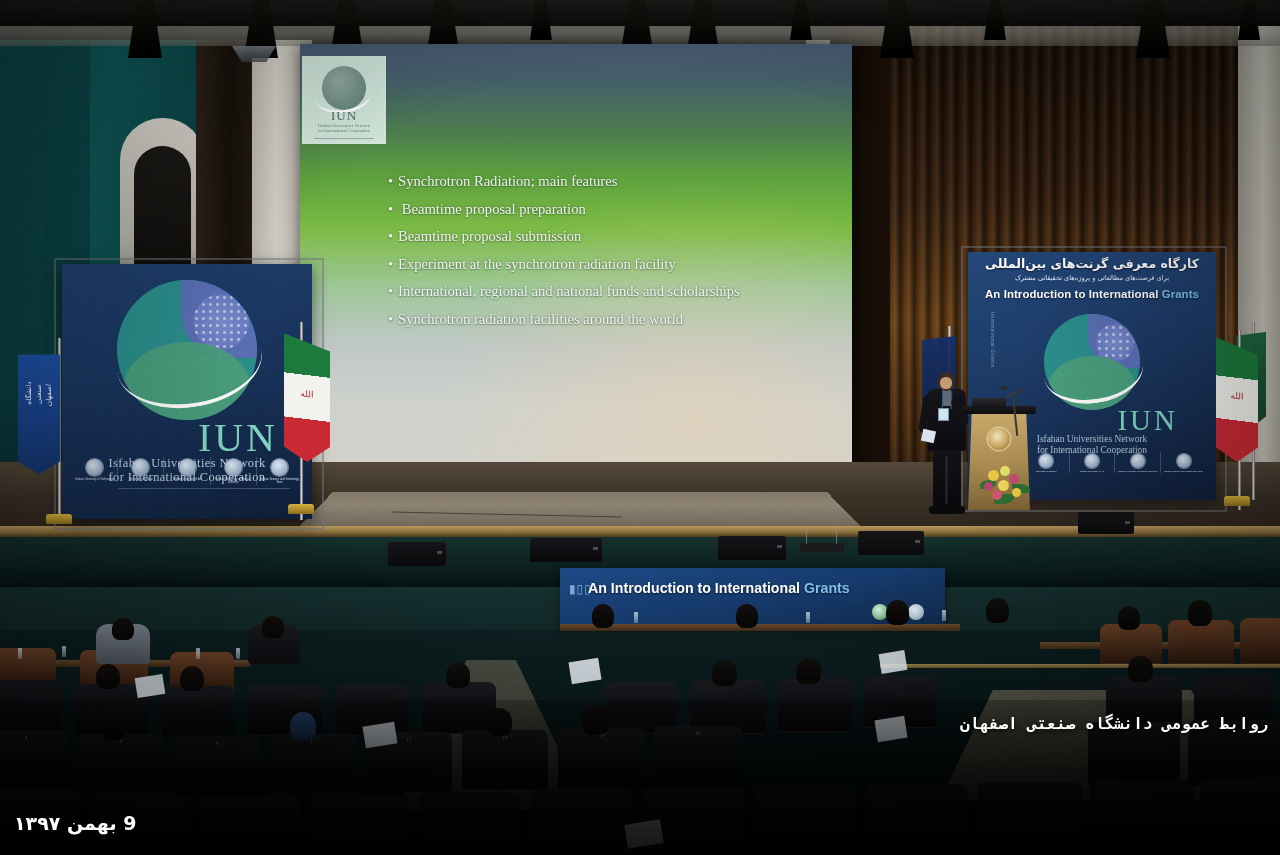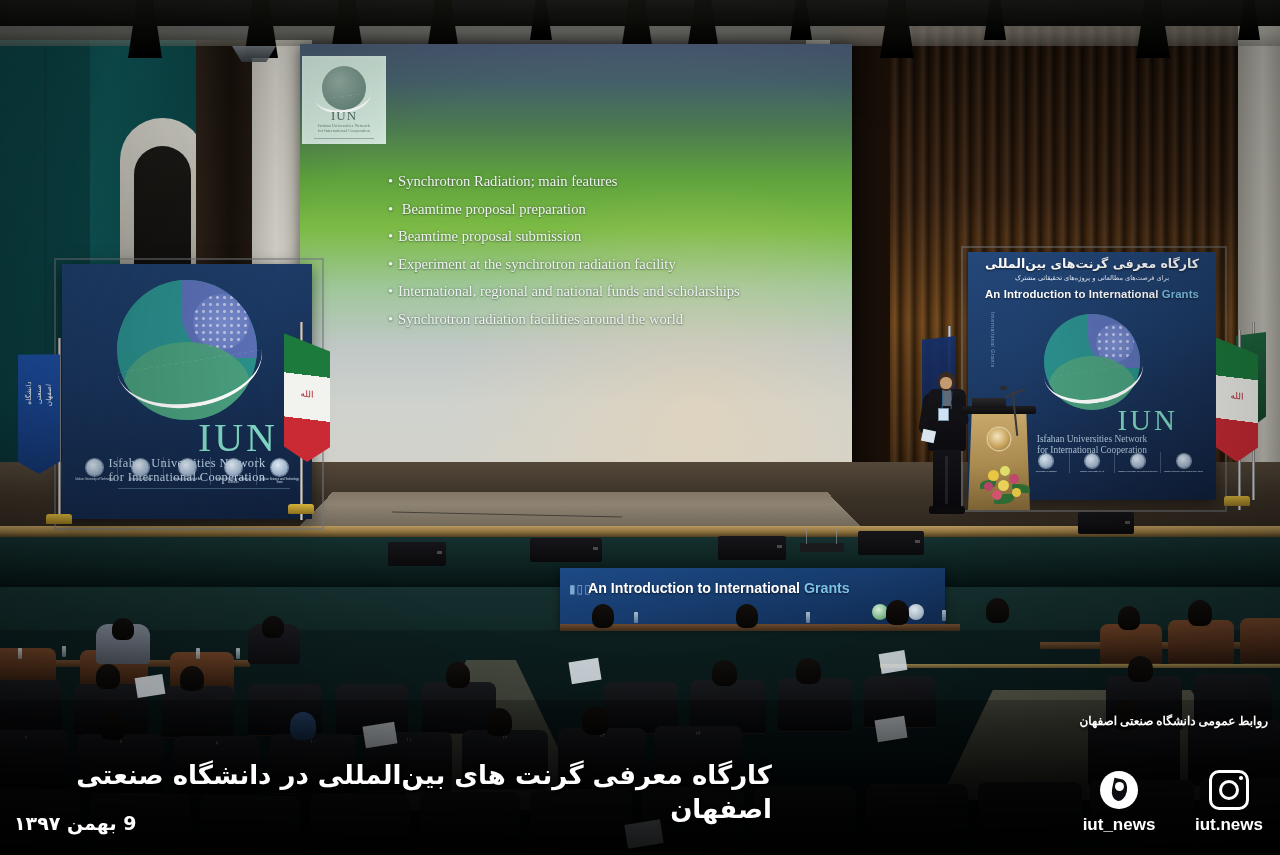--- a/index.html
+++ b/index.html
@@ -535,22 +535,22 @@
   .caption-date{
     position:absolute;left:14px;top:812px;
     direction:rtl;color:#ffffff;font-weight:bold;
     font-family:"DejaVu Sans",sans-serif;
     font-size:19px;
     text-shadow:0 2px 5px rgba(0,0,0,.95);
   }
   .caption-pr{
     position:absolute;right:12px;top:714px;
     direction:rtl;color:#ffffff;
-    font-family:Liberation Serif, serif;
-    font-size:12px;font-weight:600;
+    font-family:Liberation Mono, monospace;
+    font-size:16px;font-weight:600;
     text-shadow:0 2px 5px rgba(0,0,0,.9);
   }
   .socials{
     position:absolute;right:8px;top:770px;
     display:flex;gap:24px;align-items:flex-start;
   }
   .social{width:86px;text-align:center;}
   .social .glyph{
     width:40px;height:40px;margin:0 auto;
     display:flex;align-items:center;justify-content:center;
@@ -934,31 +934,16 @@
   <div class="chair" style="left:866px;top:784px;width:102px;height:70px;"></div>
   <div class="chair" style="left:978px;top:782px;width:104px;height:72px;"></div>
   <div class="chair" style="left:1090px;top:780px;width:104px;height:74px;"></div>
   <div class="chair" style="left:1200px;top:778px;width:104px;height:76px;"></div>
   <div class="paper-sheet" style="left:626px;top:822px;width:36px;height:24px;"></div>
 
   <div class="vignette"></div>
   <div class="bottom-dark"></div>
 
   <div class="caption-pr">روابط عمومی دانشگاه صنعتی اصفهان</div>
-  <div class="caption-main">کارگاه معرفی گرنت های بین‌المللی در دانشگاه صنعتی اصفهان</div>
   <div class="caption-date">9 بهمن ۱۳۹۷</div>
 
-  <div class="socials">
-    <div class="social">
-      <div class="glyph">
-          <div class="soroush-ic"></div>
-        </div>
-      <div class="handle">iut_news</div>
-    </div>
-    <div class="social">
-      <div class="glyph">
-          <div class="insta-ic"></div>
-        </div>
-      <div class="handle">iut.news</div>
-    </div>
-  </div>
 
 </div>
 
 </body></html>

